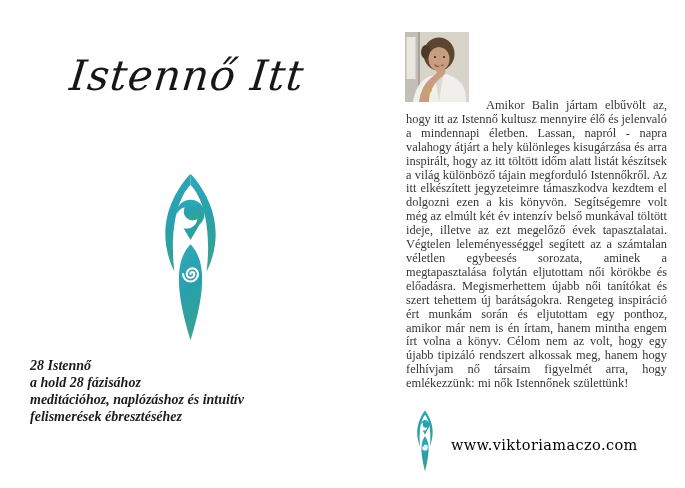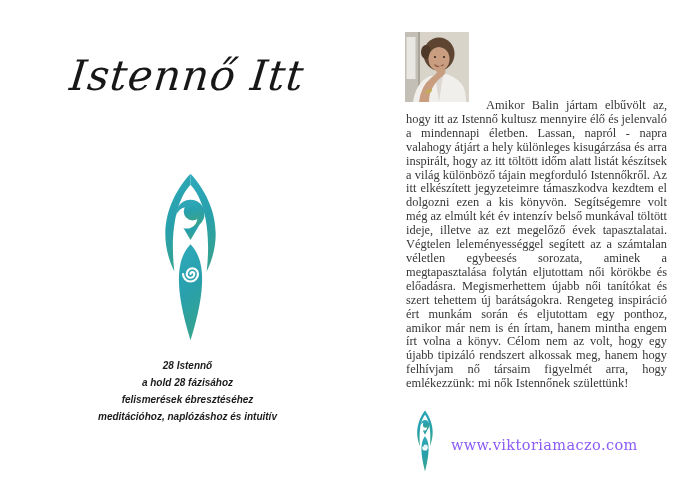--- a/index.html
+++ b/index.html
@@ -21,24 +21,24 @@
     color:#171717;
     transform:skewX(-6deg);
     line-height:52px;
     white-space:nowrap;
   }
   .logo-large{
     position:absolute;left:148px;top:172px;width:85px;height:170px;
   }
   .subtitle{
     position:absolute;left:30px;top:357px;width:315px;
-    text-align:center;
-    font-family:Liberation Sans, sans-serif;
+    text-align:left;
+    font-family:Liberation Serif, serif;
     font-style:italic;font-weight:bold;
-    font-size:10px;line-height:17px;
+    font-size:14px;line-height:17px;
     color:#1b1b1b;
   }
   
   .author-photo{
     position:absolute;left:405px;top:32px;width:64px;height:70px;
     display:block;
   }
   .intro-paragraph{
     position:absolute;left:398px;top:91px;width:261px;
     margin:8px;
@@ -49,21 +49,21 @@
     color:#363636;
   }
   .logo-small{
     position:absolute;left:412px;top:410px;width:26px;height:62px;
   }
   .website-url{
     position:absolute;left:451px;top:437px;
     font-family:"DejaVu Serif", serif;
     font-size:14.5px;
     letter-spacing:0.4px;
-    color:#8b5cf6;
+    color:#000000;
     text-decoration:none;
   }
 </style>
 </head>
 <body>
 
 <div class="canvas">
 
   <div class="book-title">Istennő Itt</div>
 
@@ -86,22 +86,22 @@
     <circle cx="52.5" cy="46.5" r="10.5" fill="url(#tealGrad)"></circle>
 
     <path d="M50,85 C64,100 72,127 50,198 C28,127 36,100 50,85 Z" fill="url(#tealGrad)"></path>
 
     <path d="M50,120 a2.2,2.2 0 0 1 4.4,0 a4.4,4.4 0 0 1 -8.8,0 a6.6,6.6 0 0 1 13.2,0 a8.8,8.8 0 0 1 -17.6,0" fill="none" stroke="#ffffff" stroke-width="2.6" stroke-linecap="round"></path>
   </svg>
 
   <div class="subtitle">
     <div>28 Istennő</div>
     <div>a hold 28 fázisához</div>
+    <div>meditációhoz, naplózáshoz és intuitív</div>
     <div>felismerések ébresztéséhez</div>
-    <div>meditációhoz, naplózáshoz és intuitív</div>
   </div>
 
   <svg class="author-photo" viewBox="0 0 64 70" aria-hidden="true">
     <rect x="0" y="0" width="64" height="70" fill="#d8d4ca"></rect>
     <rect x="0" y="0" width="13" height="70" fill="#c3bfb6"></rect>
     <rect x="1.5" y="5" width="9" height="42" fill="#e9e7e2"></rect>
     <rect x="13" y="0" width="2" height="70" fill="#a9a49a"></rect>
 
     <ellipse cx="34" cy="22" rx="15.5" ry="16.5" fill="#5d4531"></ellipse>
     <ellipse cx="21" cy="20" rx="5" ry="7" fill="#4e3827"></ellipse>

